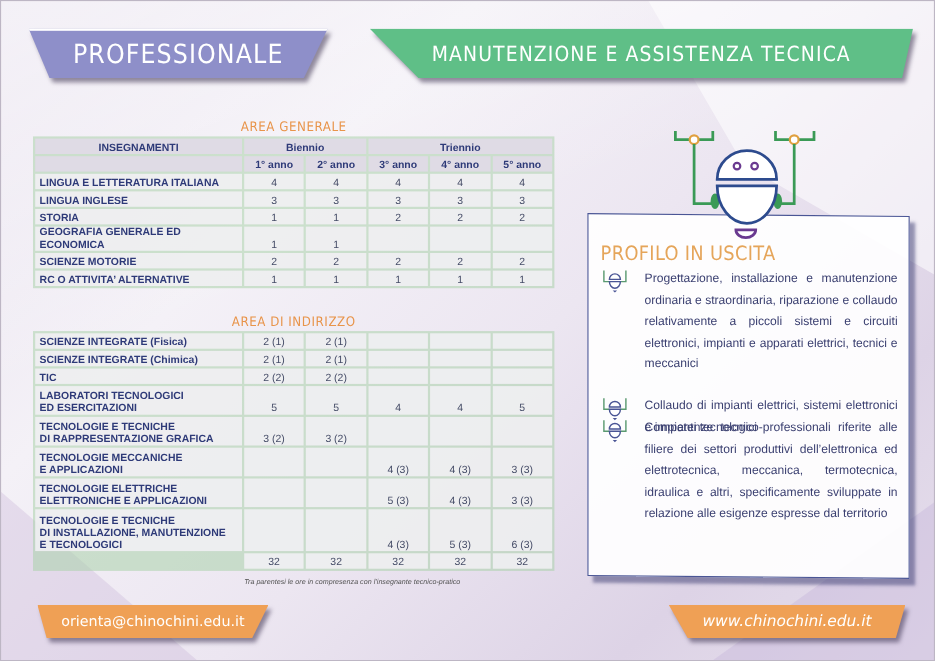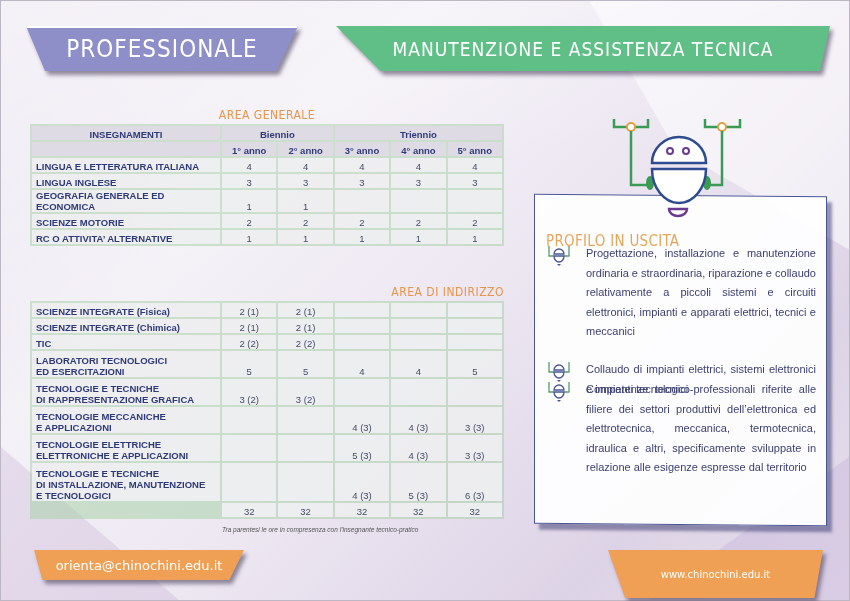--- a/index.html
+++ b/index.html
@@ -19,21 +19,21 @@
     letter-spacing: 1px; filter: drop-shadow(3px 4px 2px rgba(60,50,80,0.55));
   }
   .banner-inner { position: absolute; inset: 0; }
   .banner span { position: relative; z-index: 1; }
   .banner-prof { left: 26px; top: 26px; width: 272px; height: 45px; font-size: 24px; }
   .banner-prof .banner-inner { background: #8e8fc9; clip-path: polygon(0 0, 100% 0, 92% 100%, 7% 100%); border-top: 2px solid #fff; }
   .banner-mat { left: 336px; top: 26px; width: 494px; height: 45px; font-size: 19px; }
   .banner-mat .banner-inner { background: #5fbf87; clip-path: polygon(0 0, 100% 0, 98% 100%, 9% 100%); }
   .banner-email { left: 34px; top: 550px; width: 210px; height: 30px; font-size: 13px; font-family: "DejaVu Sans", sans-serif; letter-spacing: 0; }
   .banner-email .banner-inner { background: #efa055; clip-path: polygon(0 0, 100% 0, 93% 100%, 4% 100%); }
-  .banner-web { left: 608px; top: 550px; width: 215px; height: 48px; font-size: 10px; font-family: "DejaVu Sans", sans-serif; letter-spacing: 0; }
+  .banner-web { left: 608px; top: 550px; width: 215px; height: 30px; font-size: 14px; font-family: "DejaVu Sans", sans-serif; letter-spacing: 0; font-style: italic; }
   .banner-web .banner-inner { background: #efa055; clip-path: polygon(0 0, 100% 0, 96% 100%, 8% 100%); }
 
   .area-title {
     position: absolute; color: #e8944a; font-size: 12px; letter-spacing: 0.5px;
     font-family: "DejaVu Sans Condensed", "DejaVu Sans", sans-serif;
     left: 30px; width: 474px; text-align: center;
   }
 
   table.grid {
     position: absolute; left: 30px; width: 474px; border-collapse: separate; border-spacing: 2px;
@@ -56,21 +56,21 @@
   }
 
   
   .profile-box {
     position: absolute; left: 534px; top: 195px; width: 293px; height: 330px;
     background: rgba(255,255,255,0.92); border: 1.5px solid #4a5595;
     box-shadow: 5px 6px 3px rgba(70,70,120,0.55);
     transform: skewY(0.5deg);
   }
   .profile-title {
-    position: absolute; left: 546px; top: 232px; color: #e5a55a; font-size: 15px;
+    position: absolute; left: 546px; top: 220px; color: #e5a55a; font-size: 18px;
     font-family: "DejaVu Sans Condensed", "DejaVu Sans", sans-serif; letter-spacing: 0.3px;
   }
   .profile-item { position: absolute; left: 546px; width: 270px; display: flex; }
   .profile-item .ico { width: 40px; flex: none; }
   .profile-item p {
     font-size: 11px; line-height: 19.5px; color: #3a3f70; text-align: justify;
   }
   .robot { position: absolute; left: 590px; top: 103px; }
 </style>
 </head>
@@ -117,20 +117,28 @@
   </tr>
   <tr>
     <td class="subj">LINGUA INGLESE</td>
     <td>3</td>
     <td>3</td>
     <td>3</td>
     <td>3</td>
     <td>3</td>
   </tr>
   <tr>
+    <td class="subj">STORIA</td>
+    <td>1</td>
+    <td>1</td>
+    <td>2</td>
+    <td>2</td>
+    <td>2</td>
+  </tr>
+  <tr>
     <td class="subj">GEOGRAFIA GENERALE ED ECONOMICA</td>
     <td>1</td>
     <td>1</td>
     <td></td>
     <td></td>
     <td></td>
   </tr>
   <tr>
     <td class="subj">SCIENZE MOTORIE</td>
     <td>2</td>
@@ -143,21 +151,21 @@
     <td class="subj">RC O ATTIVITA’ ALTERNATIVE</td>
     <td>1</td>
     <td>1</td>
     <td>1</td>
     <td>1</td>
     <td>1</td>
   </tr>
 </tbody>
   </table>
 
-<div class="area-title" style="top:285px;text-align:right;">AREA DI INDIRIZZO</div>
+<div class="area-title" style="top:285px;">AREA DI INDIRIZZO</div>
 <table class="grid g2">
   <tbody>
       <tr>
     <td class="subj">SCIENZE INTEGRATE (Fisica)</td>
     <td>2 (1)</td>
     <td>2 (1)</td>
     <td></td>
     <td></td>
     <td></td>
   </tr>

